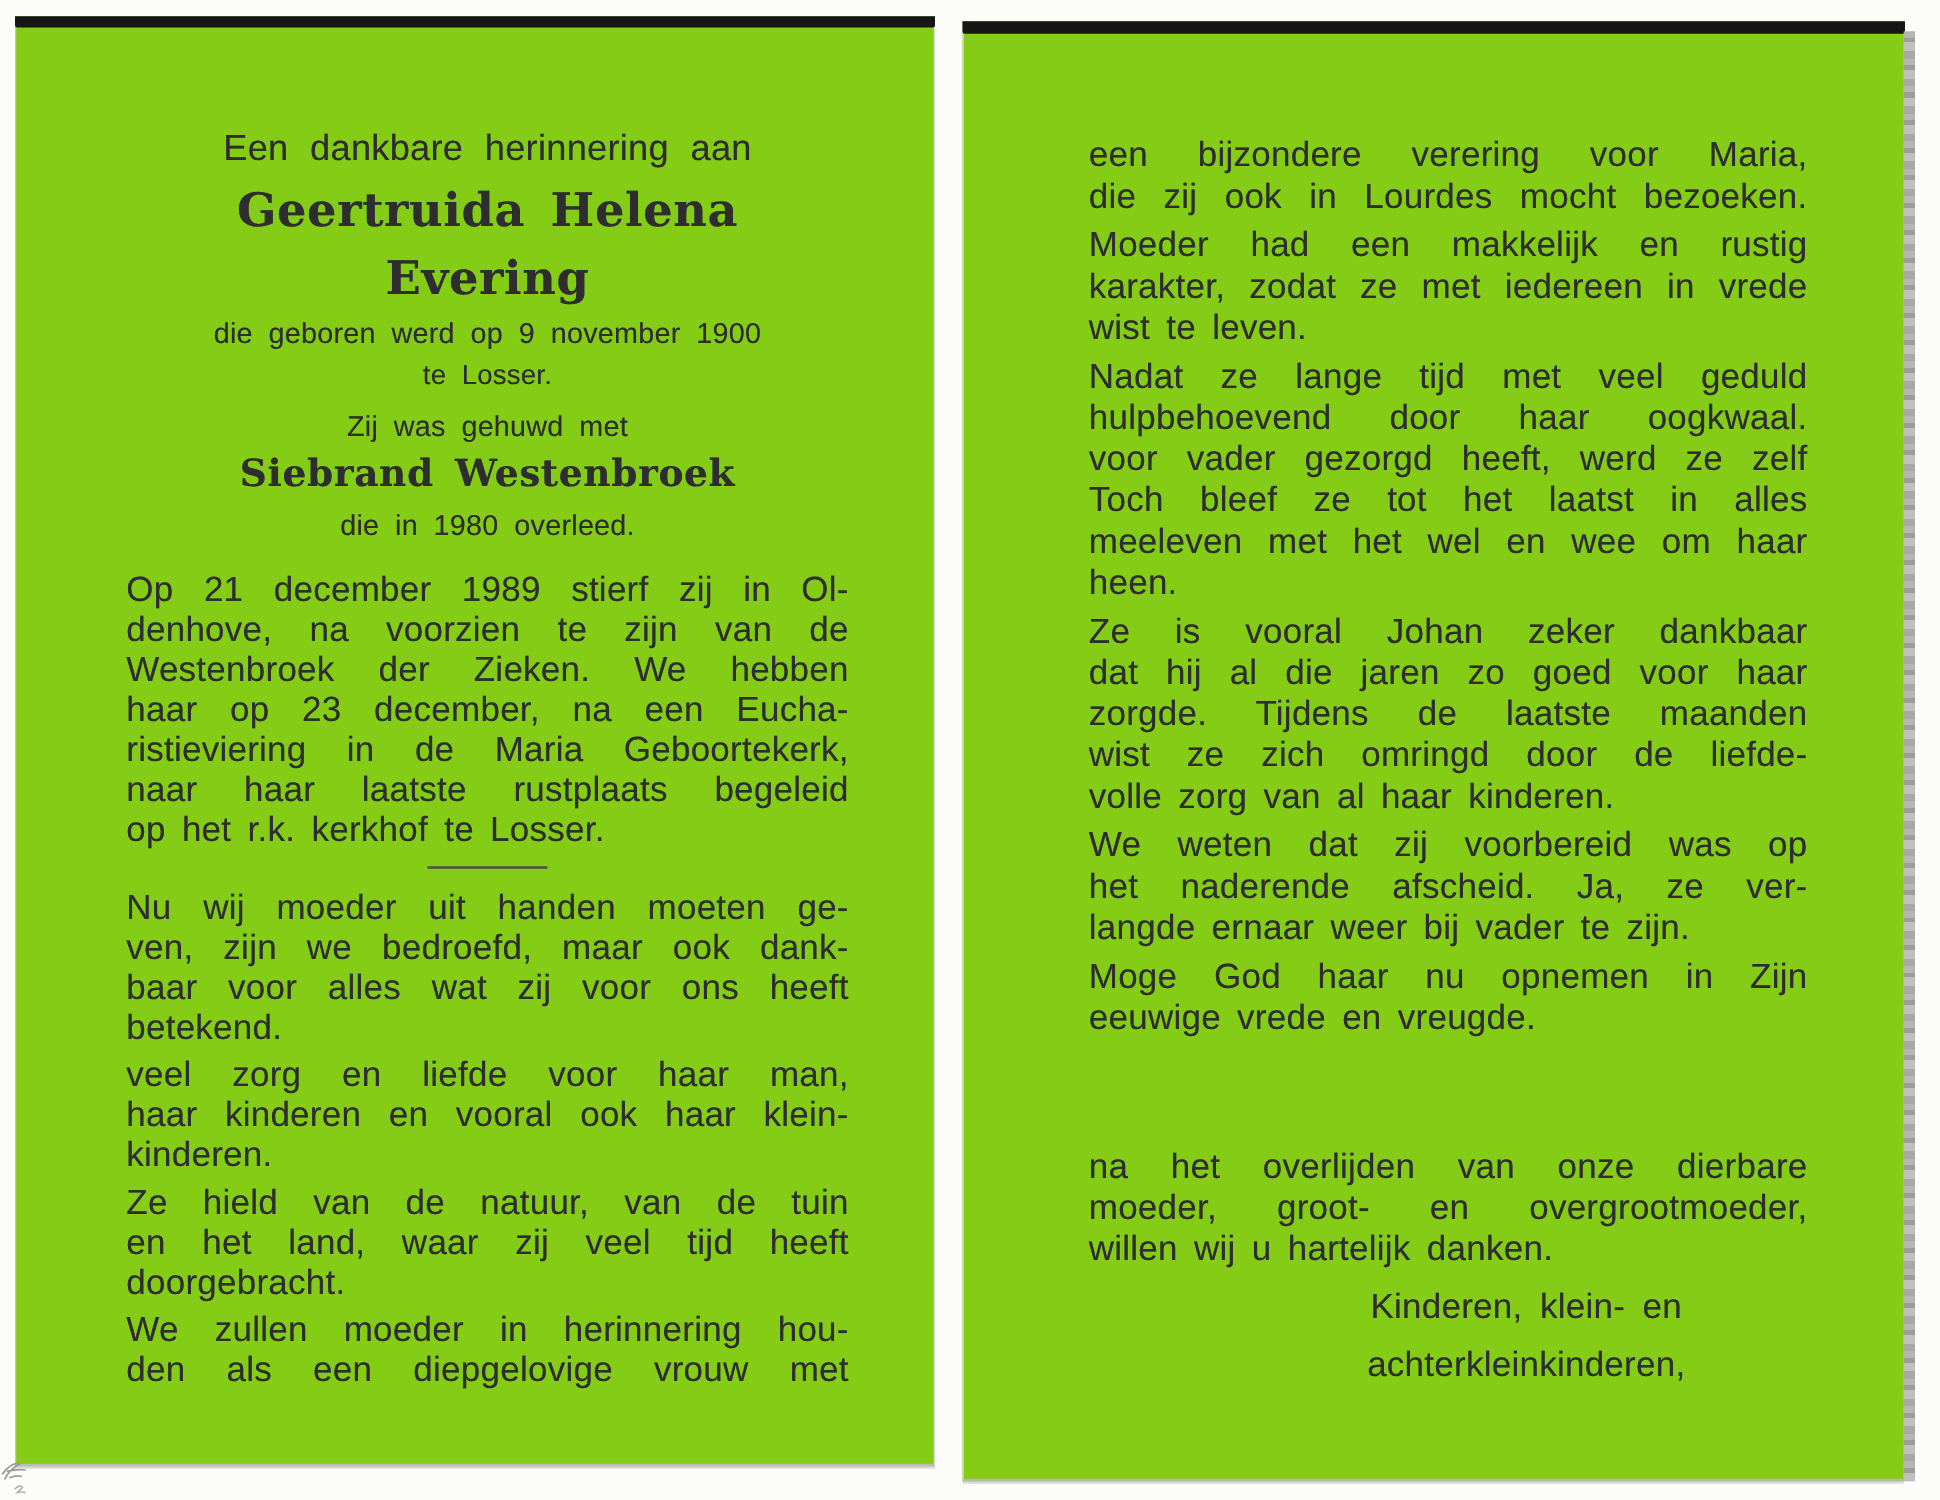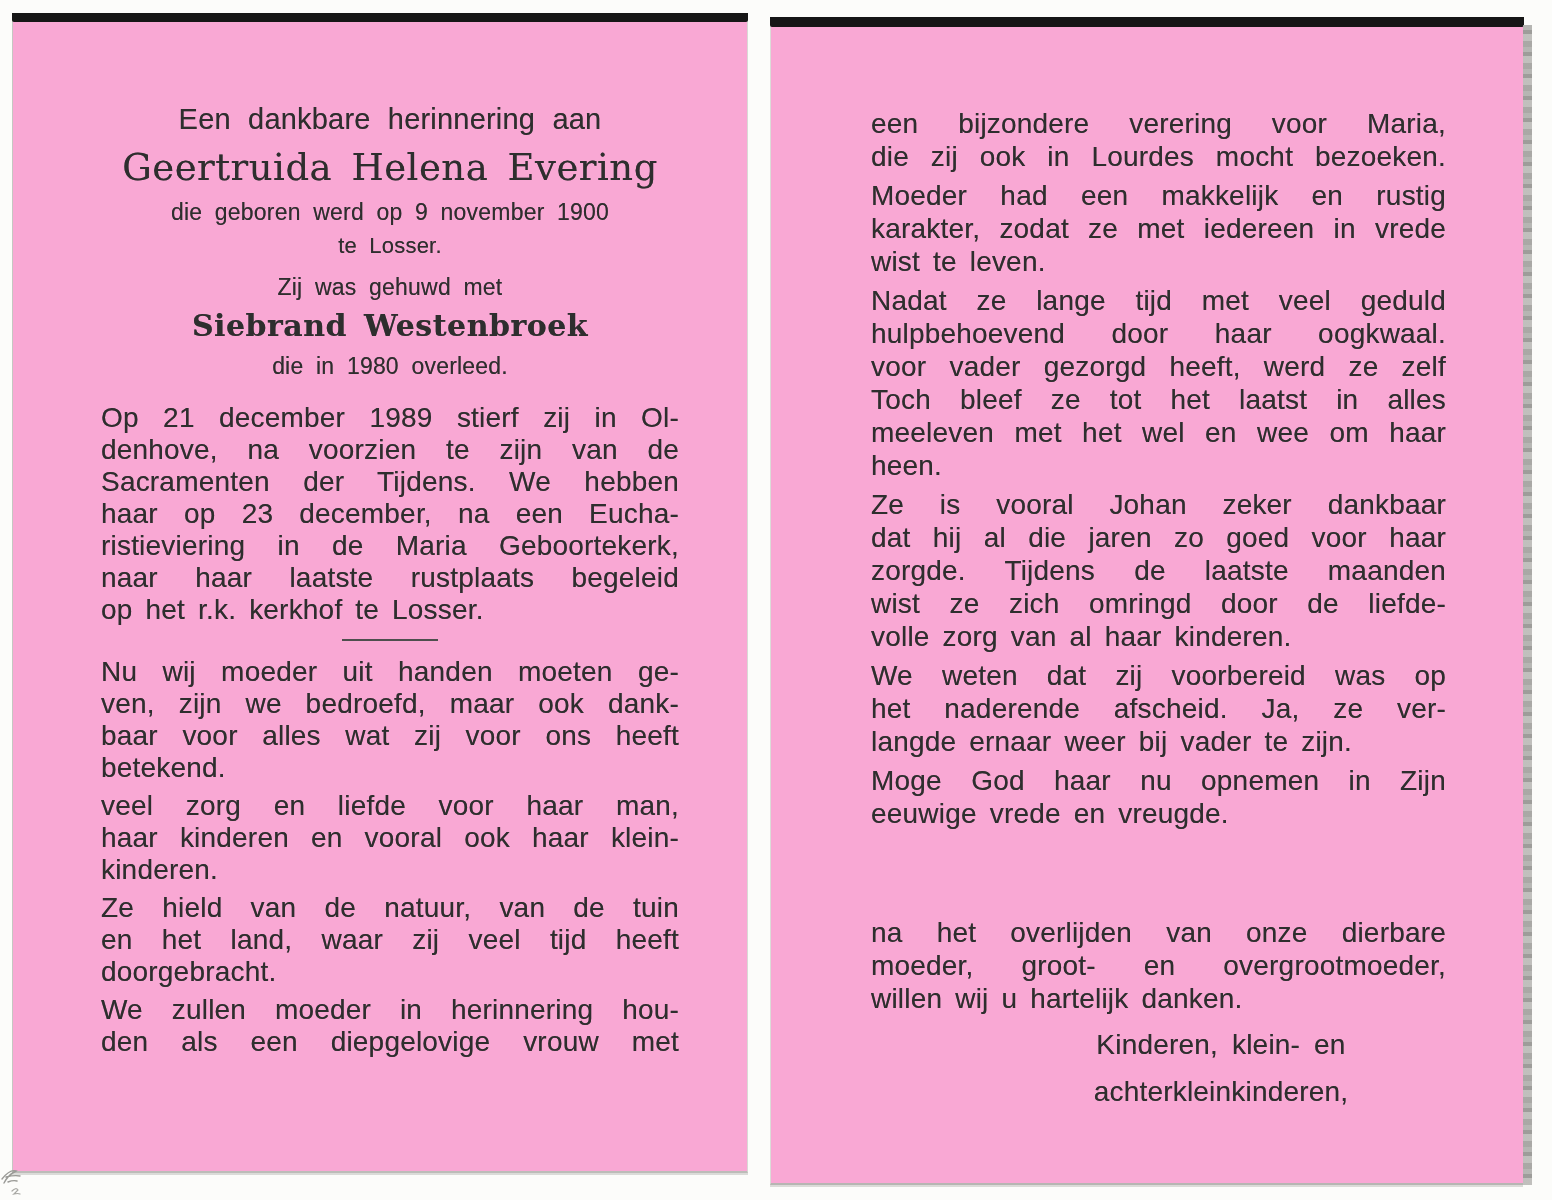--- a/index.html
+++ b/index.html
@@ -2,21 +2,21 @@
 <html><head>
 <meta charset="utf-8">
 <style>
   html,body { margin:0; padding:0; background:#e8e8e6; }
   .canvas {
     position:relative; width:1552px; height:1200px;
     background:#fcfcfa; overflow:hidden;
     font-family:"Liberation Sans", sans-serif;
     color:#2e2e2e;
   }
-  .card { position:absolute; background:#f9a8d4; }
+  .card { position:absolute; background:#84cc16; }
   .card.left  {
     left:12px;  top:13px; width:734px; height:1158px;
     border-left:1px solid #c6c6c2; border-right:1px solid #d9d9d5;
     border-bottom:2px solid #bcbcb8;
     box-shadow: 0 2px 0 rgba(120,120,115,0.25);
   }
   .card.right {
     left:770px; top:17px; width:752px; height:1166px;
     border-left:1px solid #dcdcd8;
     border-bottom:2px solid #b6b6b2;
@@ -38,21 +38,21 @@
   .content.lc { left:88px;  top:88px;  width:578px; }
   .content.rc { left:100px; top:90px;  width:575px; }
 
   .ln { font-size:28px; line-height:32px; word-spacing:5px; letter-spacing:0.2px;
         text-shadow:0 0 0.5px rgba(46,46,46,0.55); }
   .rc .ln { line-height:33px; }
   .j { text-align:justify; text-align-last:justify; }
   .c { text-align:center; }
 
   .intro  { font-size:29px; line-height:36px; word-spacing:9px; }
-  .name   { font-family:"DejaVu Serif", serif; font-weight:normal;
+  .name   { font-family:"DejaVu Serif", serif; font-weight:bold;
             font-size:37px; line-height:54px; word-spacing:7px; letter-spacing:0.5px;
             margin-top:4px; }
   .bline  { font-size:23px; line-height:35px; word-spacing:6px; }
   .b2line { font-size:22px; line-height:31px; word-spacing:6px; }
   .mline  { margin-top:9px; }
   .spouse { font-family:"DejaVu Serif", serif; font-weight:bold;
             font-size:30px; line-height:42px; word-spacing:6px; letter-spacing:0.5px; }
   .dline  { line-height:38px; }
 
   .para { margin-top:6px; }
@@ -80,21 +80,21 @@
       <div class="ln c name">Geertruida Helena Evering</div>
       <div class="ln c bline">die geboren werd op 9 november 1900</div>
       <div class="ln c b2line">te Losser.</div>
       <div class="ln c bline mline">Zij was gehuwd met</div>
       <div class="ln c spouse">Siebrand Westenbroek</div>
       <div class="ln c bline dline">die in 1980 overleed.</div>
 
       <div class="para first">
         <div class="ln j">Op 21 december 1989 stierf zij in Ol-</div>
         <div class="ln j">denhove, na voorzien te zijn van de</div>
-        <div class="ln j">Sacramenten der Tijdens. We hebben</div>
+        <div class="ln j">Westenbroek der Zieken. We hebben</div>
         <div class="ln j">haar op 23 december, na een Eucha-</div>
         <div class="ln j">ristieviering in de Maria Geboortekerk,</div>
         <div class="ln j">naar haar laatste rustplaats begeleid</div>
         <div class="ln">op het r.k. kerkhof te Losser.</div>
       </div>
 
       <div class="divider"></div>
 
       <div class="para">
         <div class="ln j">Nu wij moeder uit handen moeten ge-</div>

